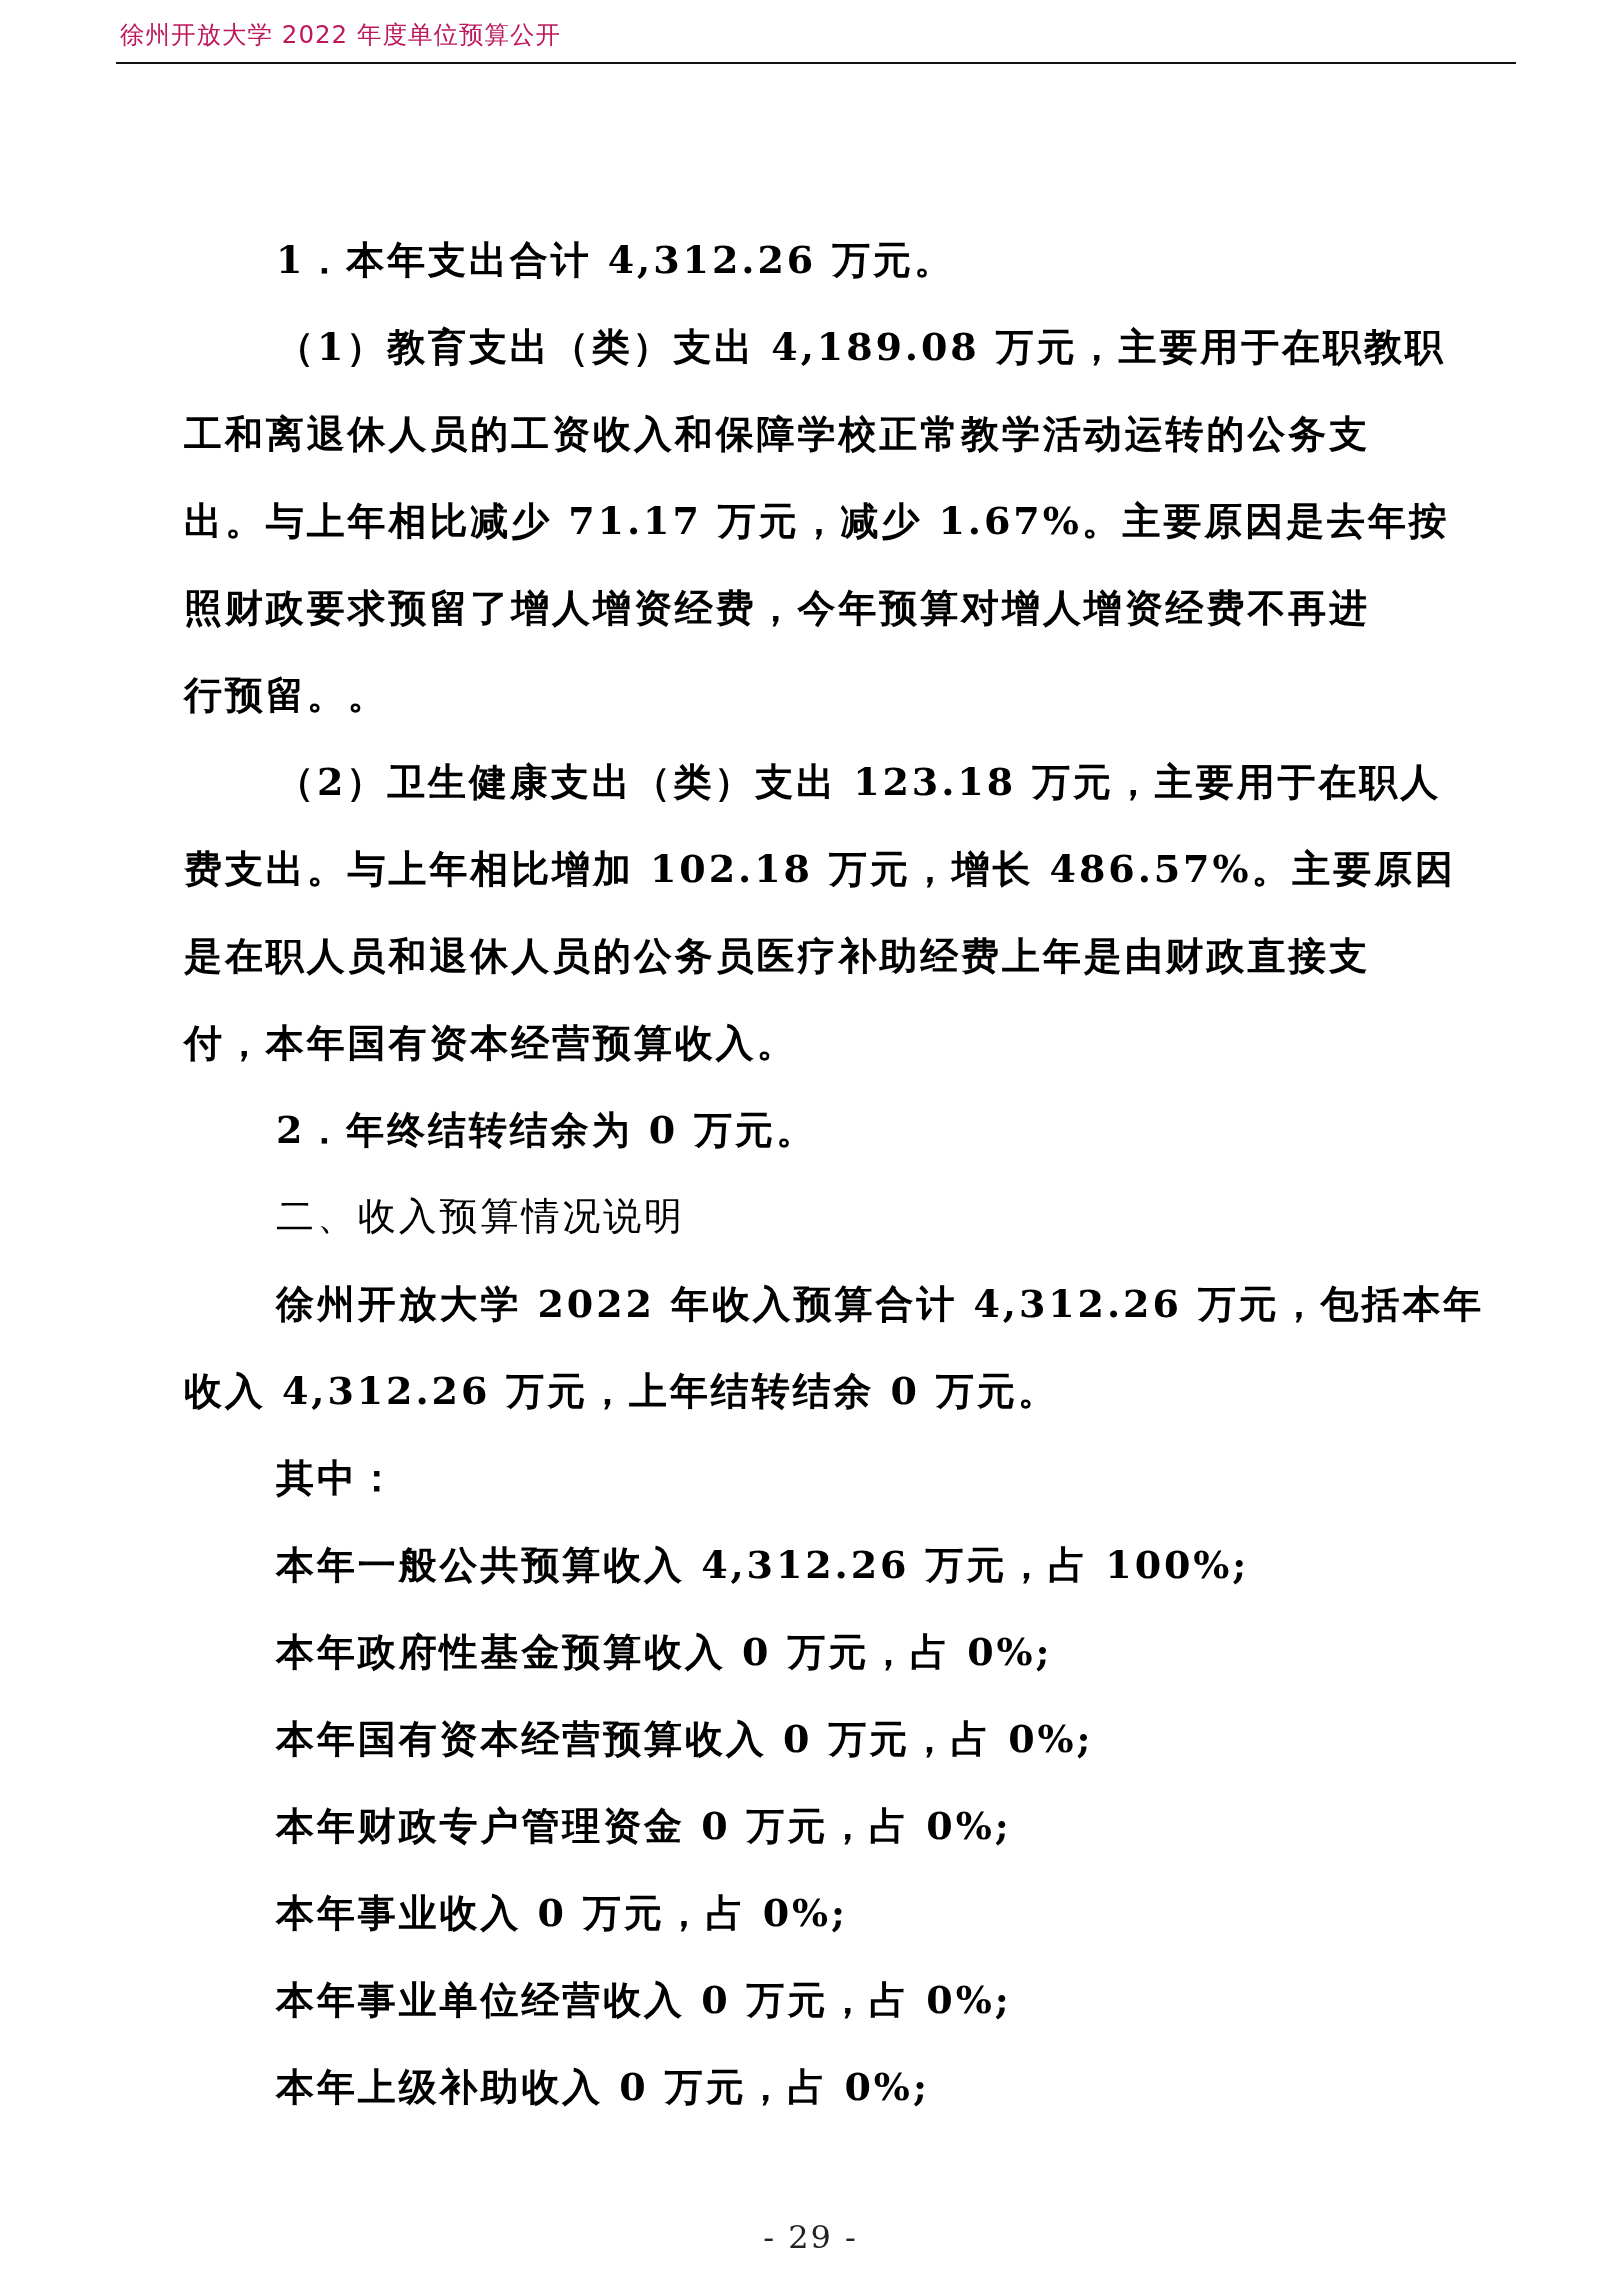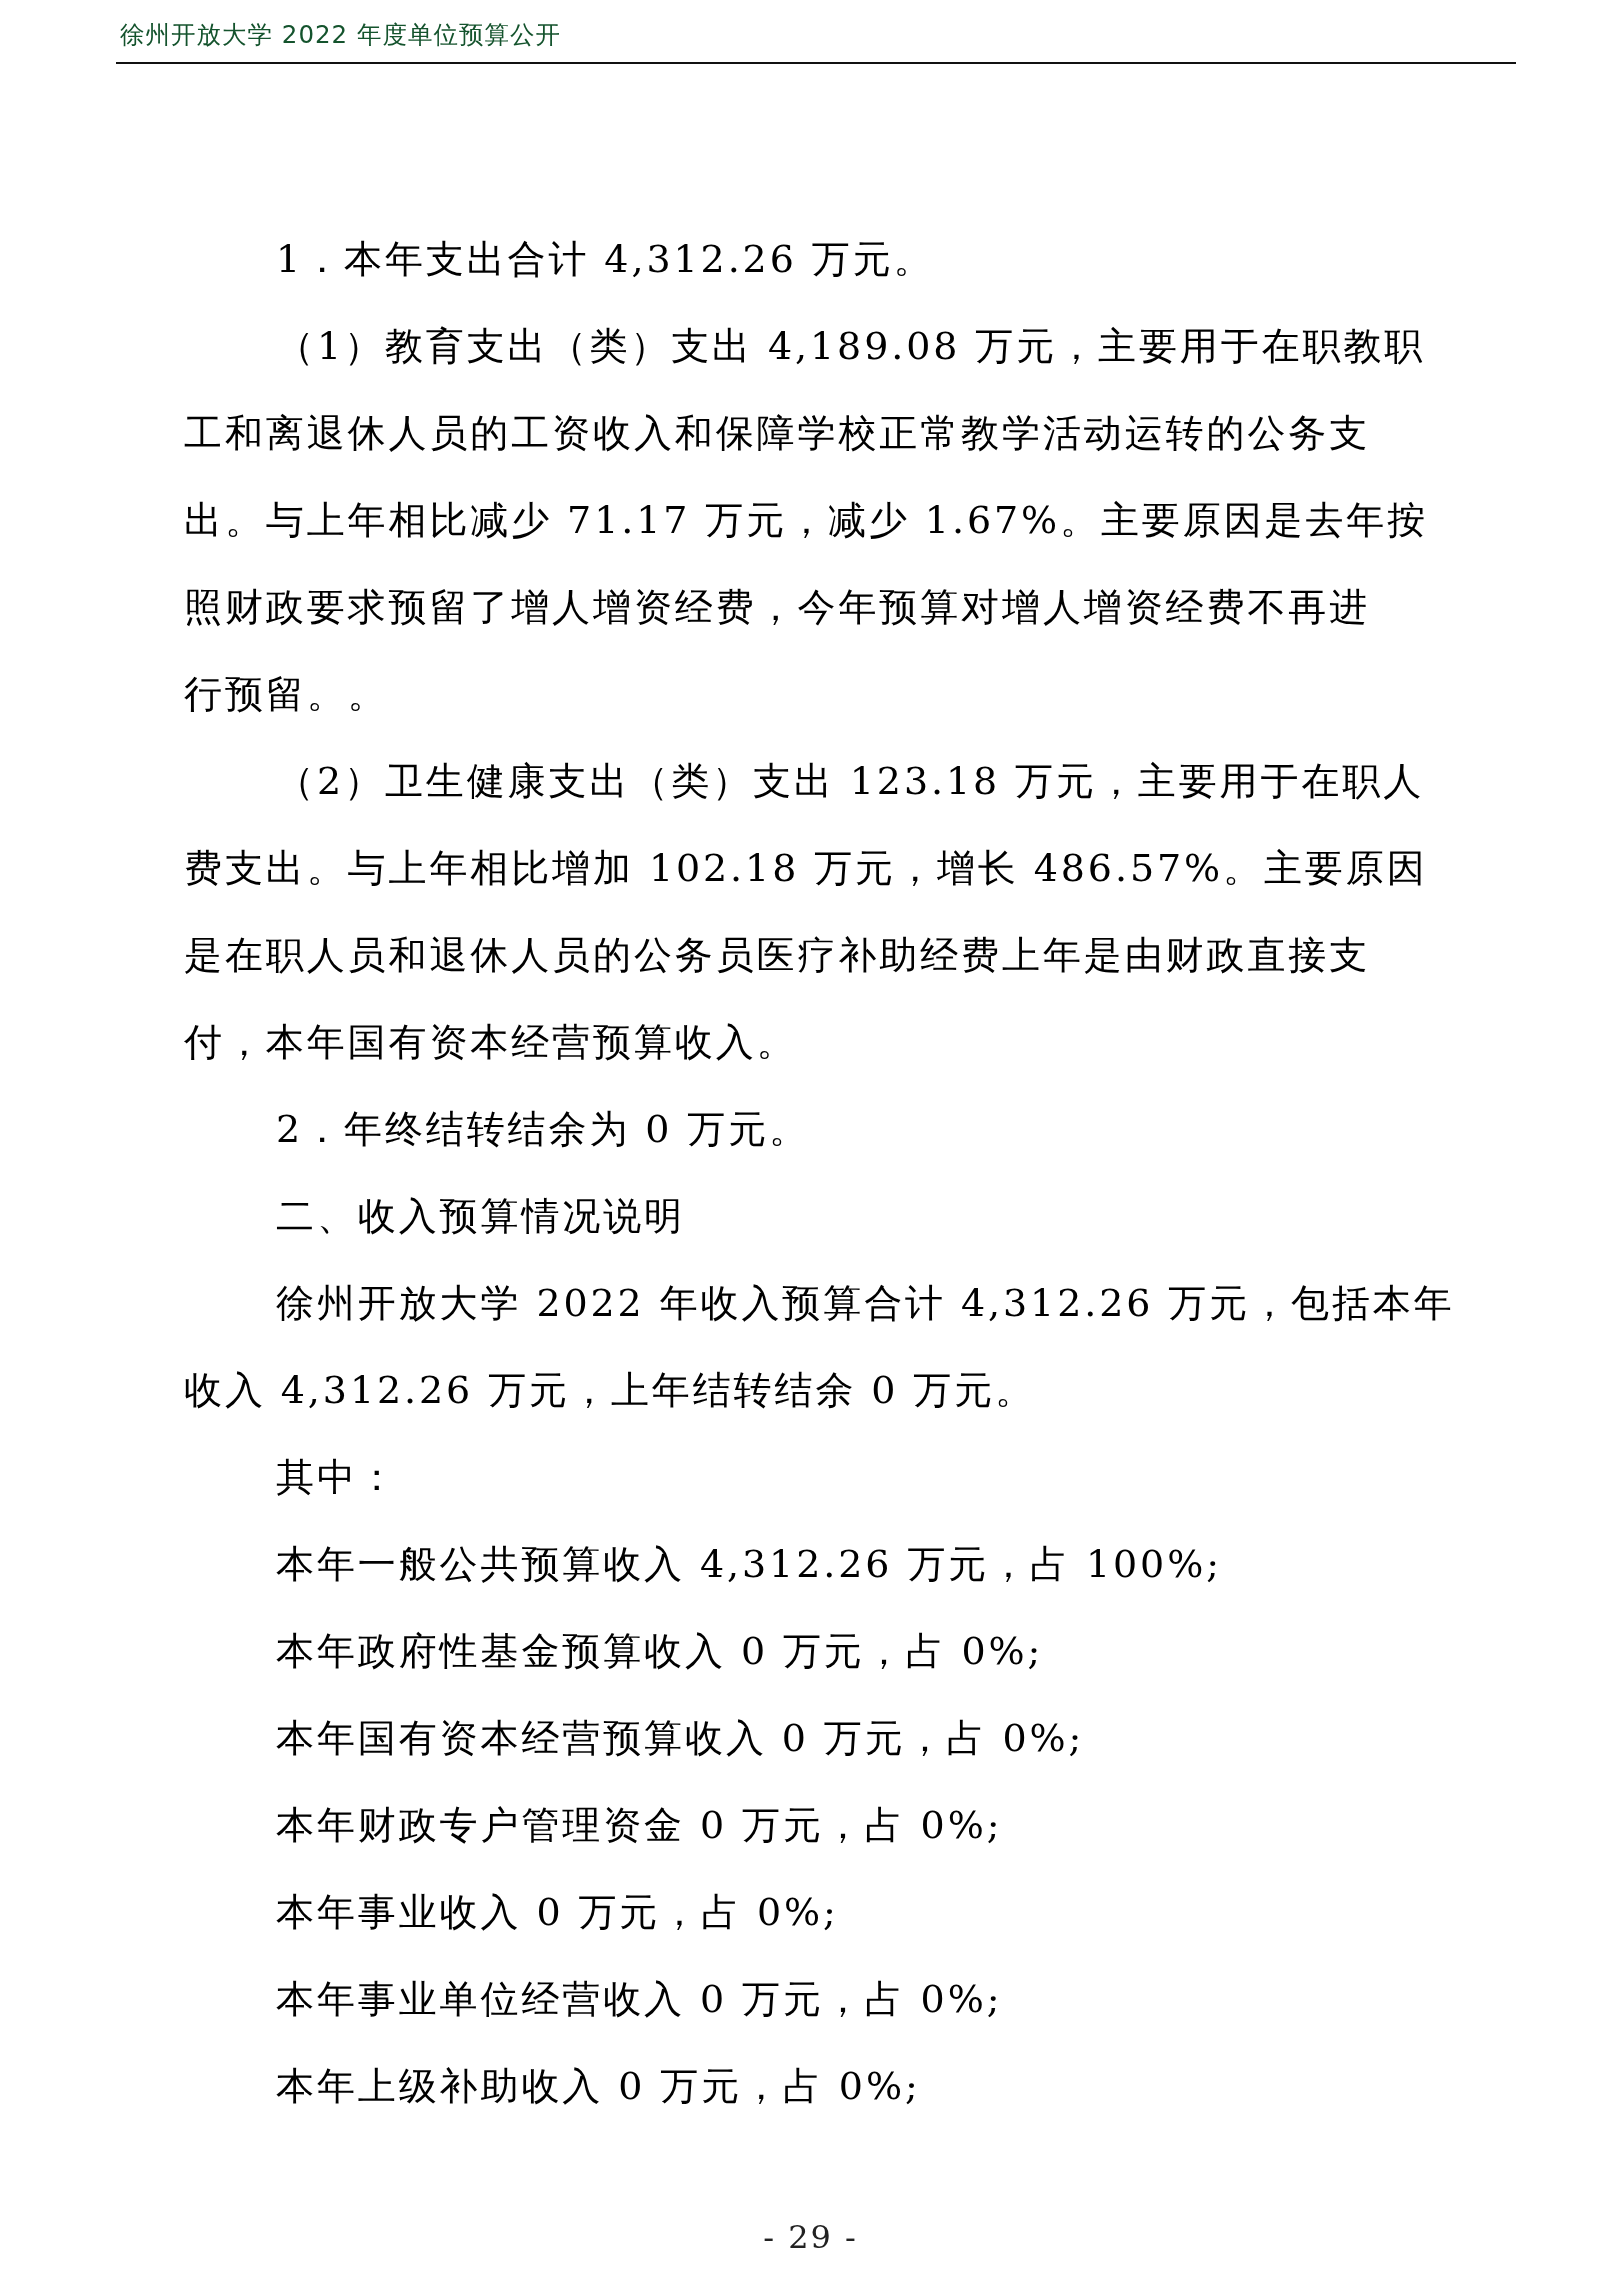--- a/index.html
+++ b/index.html
@@ -2,31 +2,31 @@
 <html><head>
 <meta charset="utf-8">
 <style>
   html, body { margin: 0; padding: 0; background: #ffffff; }
   body {
     width: 1621px; height: 2293px; position: relative; overflow: hidden;
     font-family: "DejaVu Serif", "Liberation Serif", serif; color: #000;
   }
   .header-title {
     position: absolute; left: 120px; top: 17.6px;
-    font-size: 24.5px; color: #14532d; letter-spacing: 1px;
+    font-size: 24.5px; color: #be185d; letter-spacing: 1px;
     font-family: "DejaVu Sans", "Liberation Sans", sans-serif;
   }
   .header-rule {
     position: absolute; left: 116px; top: 62px; width: 1400px; height: 2px; background: #111;
   }
   .body-text {
     position: absolute; left: 184px; top: 216px; width: 1274px;
     font-size: 38px; line-height: 44px; letter-spacing: 2.9px;
   }
-  .line { display: block; white-space: nowrap; height: 87px; line-height: 87px; }
+  .line { display: block; white-space: nowrap; height: 87px; line-height: 87px; font-weight: bold; }
   .ind { padding-left: 92px; }
   .section-head { font-weight: normal; }
   .page-number {
     position: absolute; left: 0; width: 1621px; top: 2218px; text-align: center;
     font-size: 32px; color: #222; letter-spacing: 2px;
     font-family: "DejaVu Serif", "Liberation Serif", serif;
   }
 </style>
 </head>
 <body>

